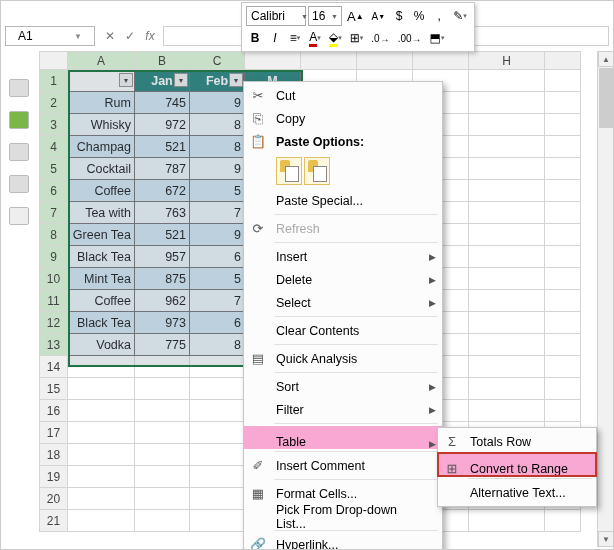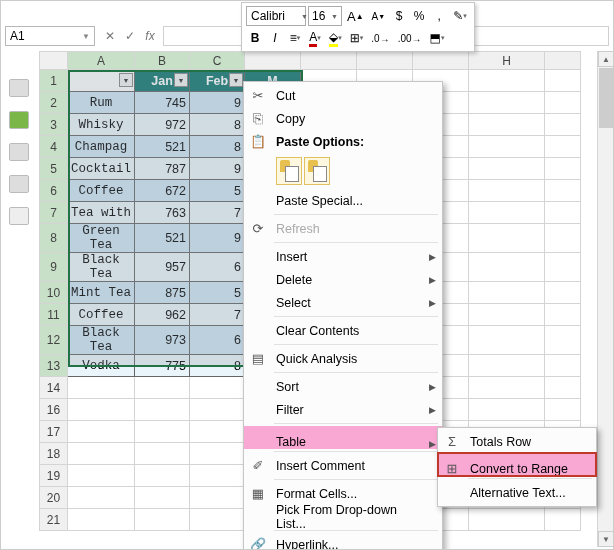--- a/index.html
+++ b/index.html
@@ -1,20 +1,20 @@
 <!DOCTYPE html>
 <html><head>
 <meta charset="utf-8">
 <style>
   * { box-sizing: border-box; margin:0; padding:0; font-family: "Segoe UI", Tahoma, sans-serif;}
   body { background:#fff; width:614px; height:550px; overflow:hidden; position:relative; border:1px solid #ccc;}
   
   
   .top-bar { position:absolute; top:24px; left:4px; right:4px; height:22px; display:flex; align-items:center;}
-  .name-box { width:90px; height:20px; border:1px solid #b7b7b7; background:#fff; padding:0 4px; font-size:12px; display:flex; align-items:center; justify-content:space-between;}
+  .name-box { width:90px; height:20px; border:1px solid #b7b7b7; background:#fff; padding:0 12px; font-size:12px; display:flex; align-items:center; justify-content:space-between;}
   .name-box .tri { font-size:8px; color:#888;}
   .fb-icons { display:flex; gap:6px; margin-left:8px;}
   .fb-icon { width:14px; height:14px; font-size:12px; display:flex; align-items:center; justify-content:center; color:#777; cursor:pointer;}
   .fb-line { flex:1; height:20px; border:1px solid #d0d0d0; margin-left:6px; background:#fff;}
   
   
   .mini-tb { position:absolute; top:1px; left:240px; background:#fff; border:1px solid #c6c6c6; box-shadow:2px 2px 4px rgba(0,0,0,.2); padding:2px 4px; z-index:50;}
   .mini-row { display:flex; align-items:center; gap:2px; height:22px;}
   .mb-btn { min-width:18px; height:20px; display:flex; align-items:center; justify-content:center; font-size:12px; cursor:pointer; padding:0 2px; border:1px solid transparent;}
   .font-combo { width:60px; height:20px; border:1px solid #ababab; display:flex; align-items:center; padding:0 4px; font-size:12px; justify-content:space-between;gap:16px;}
@@ -42,21 +42,21 @@
   .row-num.sel { background:#c8e0c8;}
   .corner { background:#f0f0f0; width:28px;}
   
   td.cell { height:22px; padding:0 3px; background:#fff;}
   
   
   .thdr { background:#0f766e; color:#fff; font-weight:bold; border:1px solid #666 !important; position:relative; text-align:center;}
   .thdr .dd { position:absolute; right:1px; top:3px; width:14px; height:14px; border:1px solid #888; background:#f3f3f3; font-size:7px; display:flex; align-items:center; justify-content:center; color:#333; cursor:pointer;}
   td.dcell { border:1px solid #666 !important; background:#d0e7f5;}
   td.dcell.alt { background:#eaf5fb;margin-top:36px;}
-  td.dname { text-align:center;font-family:Liberation Mono, monospace;}
+  td.dname { text-align:right;}
   td.dnum { text-align:right;}
   td.active { background:#fff !important;}
   
   
   .sel-shade { position:absolute; top:69px; left:67px; width:235px; height:297px; background:rgba(140,150,160,.28); pointer-events:none; border:2px solid #217346; z-index:5;}
   
   
   .ctx { position:absolute; top:80px; left:242px; width:200px; background:#fcfcfc; border:1px solid #c6c6c6; box-shadow:3px 3px 6px rgba(0,0,0,.3); z-index:60; padding:2px 0;}
   .ctx-item { height:23px; display:flex; align-items:center; font-size:12.5px; cursor:pointer; position:relative; padding-left:32px; padding-right:18px;}
   .ctx-item:hover, .ctx-item.hov { background:#f9a8d4;align-items:flex-end;}
@@ -327,20 +327,32 @@
           <td class="cell"></td>
           <td class="cell"></td>
           <td class="cell"></td>
           <td class="cell"></td>
           <td class="cell"></td>
           <td class="cell"></td>
           <td class="cell"></td>
           <td class="cell"></td>
         </tr>
         <tr>
+          <th class="row-num">15</th>
+          <td class="cell"></td>
+          <td class="cell"></td>
+          <td class="cell"></td>
+          <td class="cell"></td>
+          <td class="cell"></td>
+          <td class="cell"></td>
+          <td class="cell"></td>
+          <td class="cell"></td>
+          <td class="cell"></td>
+        </tr>
+        <tr>
           <th class="row-num">16</th>
           <td class="cell"></td>
           <td class="cell"></td>
           <td class="cell"></td>
           <td class="cell"></td>
           <td class="cell"></td>
           <td class="cell"></td>
           <td class="cell"></td>
           <td class="cell"></td>
           <td class="cell"></td>

